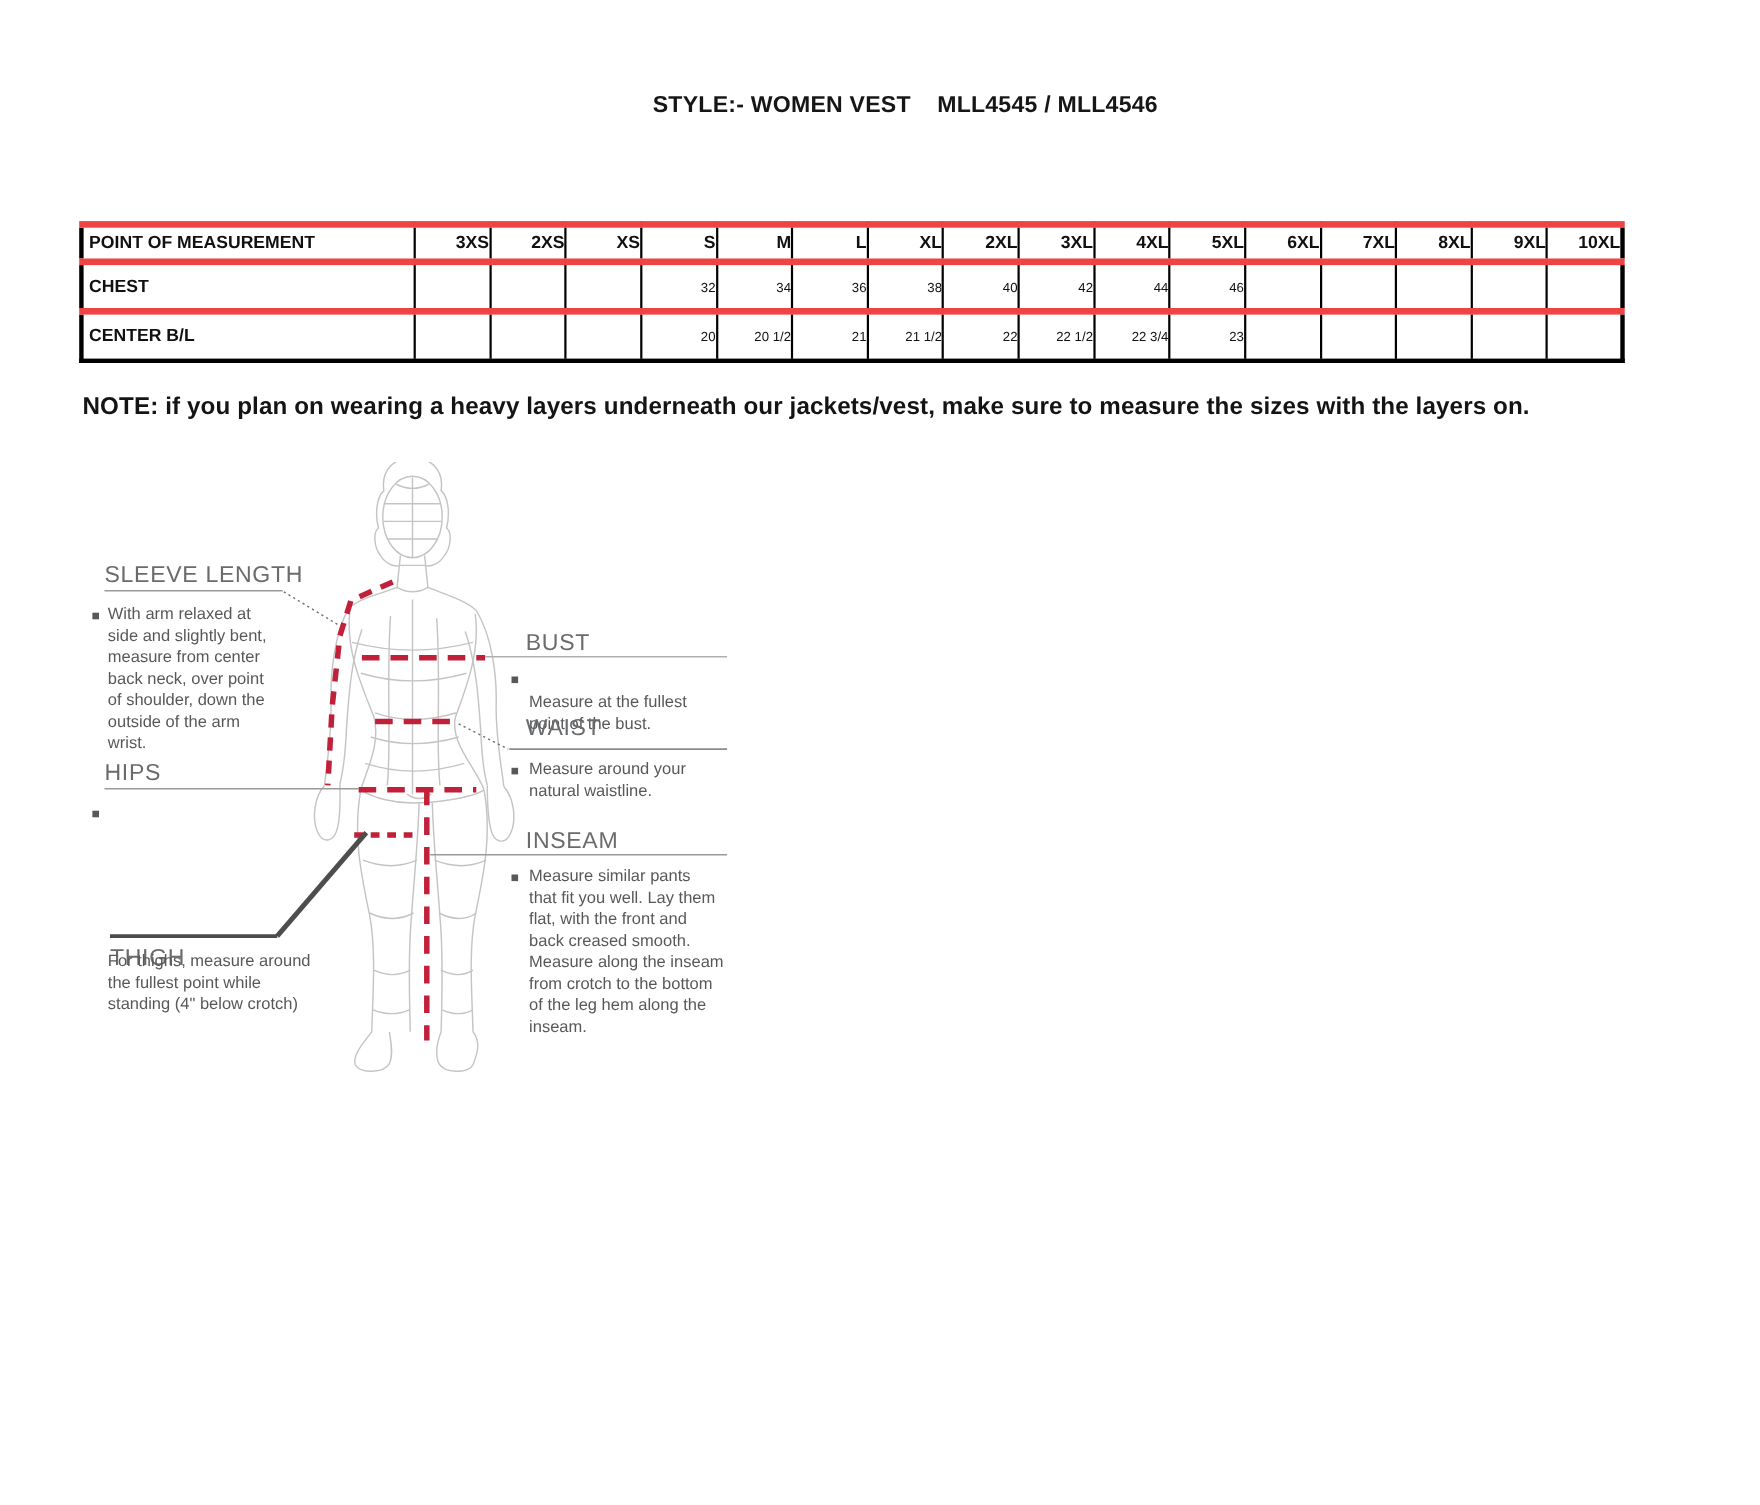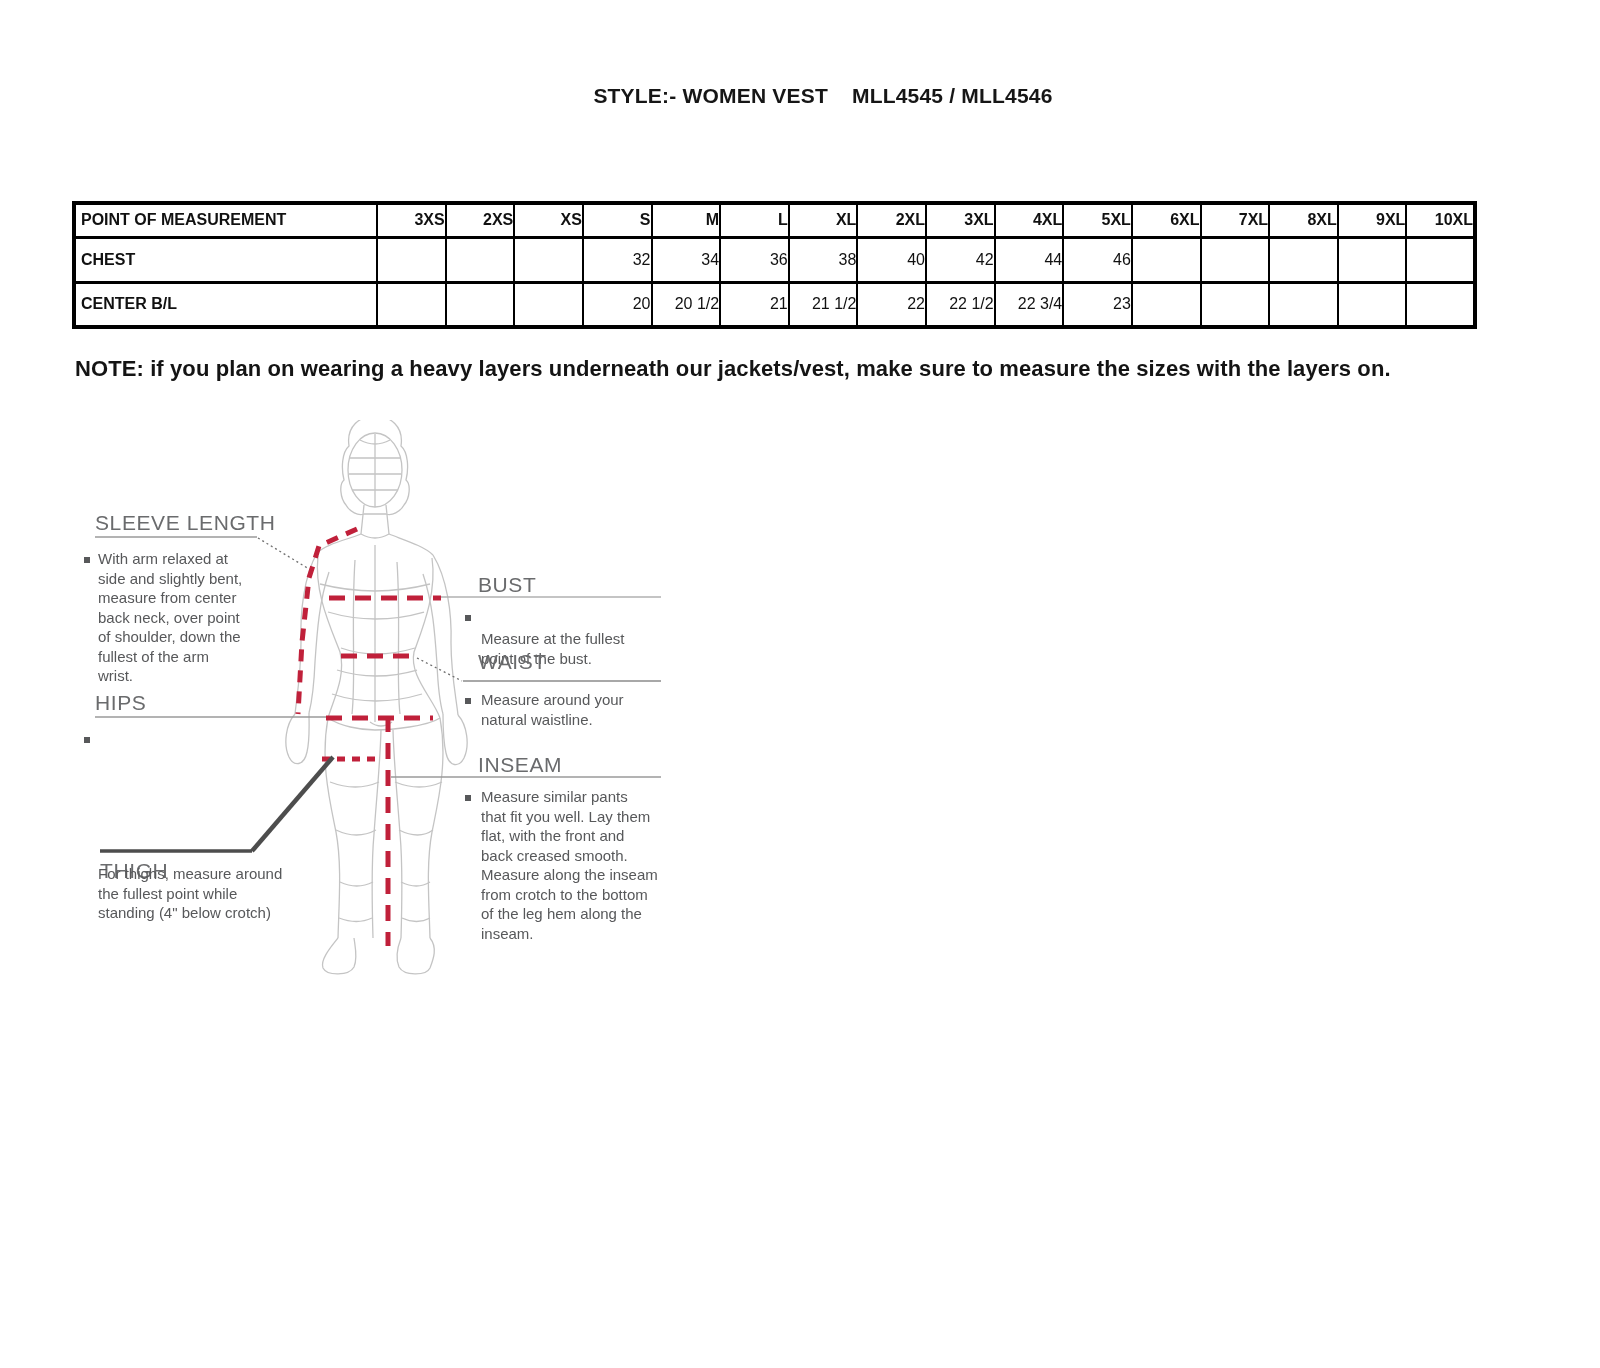--- a/index.html
+++ b/index.html
@@ -12,26 +12,26 @@
   .page{position:absolute;inset:0;background:#fff;}
 
   
   .title-row{position:absolute;top:84px;left:0;width:1600px;box-sizing:border-box;
     padding-left:46px;display:flex;justify-content:center;gap:24px;
     font-weight:bold;font-size:21px;color:#161616;letter-spacing:.2px;}
 
   
   table.size-table{position:absolute;left:72px;top:201px;width:1405px;
     border-collapse:collapse;table-layout:fixed;border:4px solid #000;}
-  .size-table tr{border-top:3px solid #ef4444;border-bottom:3px solid #000;}
+  .size-table tr{border-top:6px solid #ef4444;border-bottom:3px solid #000;}
   .size-table th,.size-table td{border:2px solid #000;font-size:16px;color:#111;
     text-align:right;overflow:hidden;white-space:nowrap;padding:0;}
   .size-table th{font-weight:bold;}
   .size-table th.lbl{text-align:left;padding-left:5px;}
-  .size-table td{font-weight:normal;font-size:16px;}
+  .size-table td{font-weight:normal;font-size:12px;}
   .size-table tr:first-child{height:34px;}
   .size-table tr:nth-child(n+2){height:45px;}
   col.c0{width:303px;}
 
   
   .note{position:absolute;left:75px;top:356px;font-weight:bold;font-size:22px;
     color:#141414;letter-spacing:.1px;}
 
   
   .diagram-svg{position:absolute;left:80px;top:420px;width:600px;height:575px;
@@ -211,21 +211,21 @@
     </g>
   </svg>
 
   <div class="sec-title t-sleeve">SLEEVE LENGTH</div>
   <span class="bullet b-sleeve"></span>
   <div class="sec-text d-sleeve">With arm relaxed at
 side and slightly bent,
 measure from center
 back neck, over point
 of shoulder, down the
-fullest of the arm
+outside of the arm
 wrist.</div>
 
   <div class="sec-title t-hips">HIPS</div>
   <span class="bullet b-hips"></span>
 
   <div class="sec-title t-thigh">THIGH</div>
   <div class="sec-text d-thigh">For thighs, measure around
 the fullest point while
 standing (4" below crotch)</div>
 

